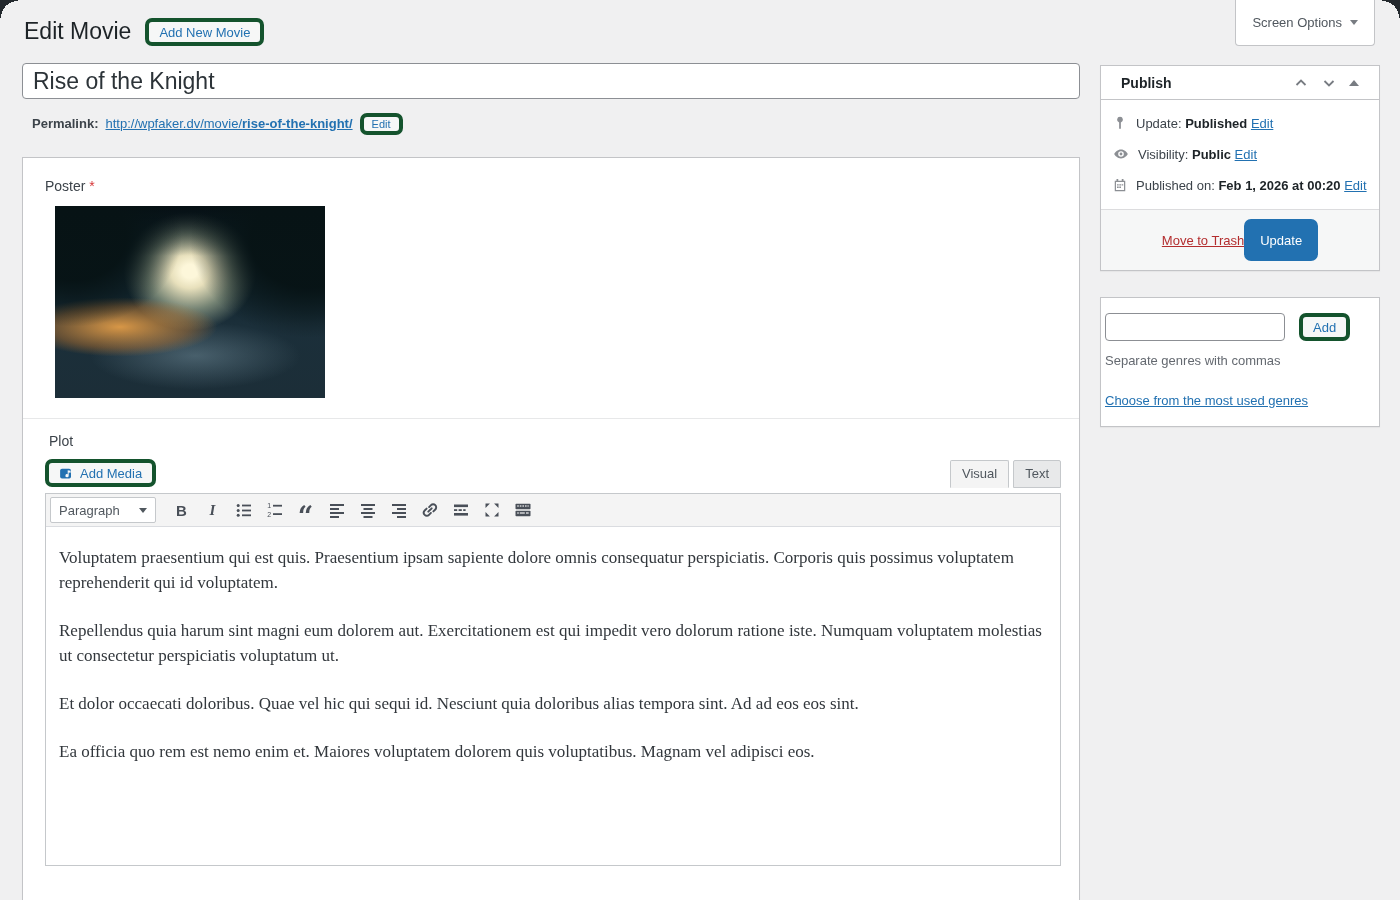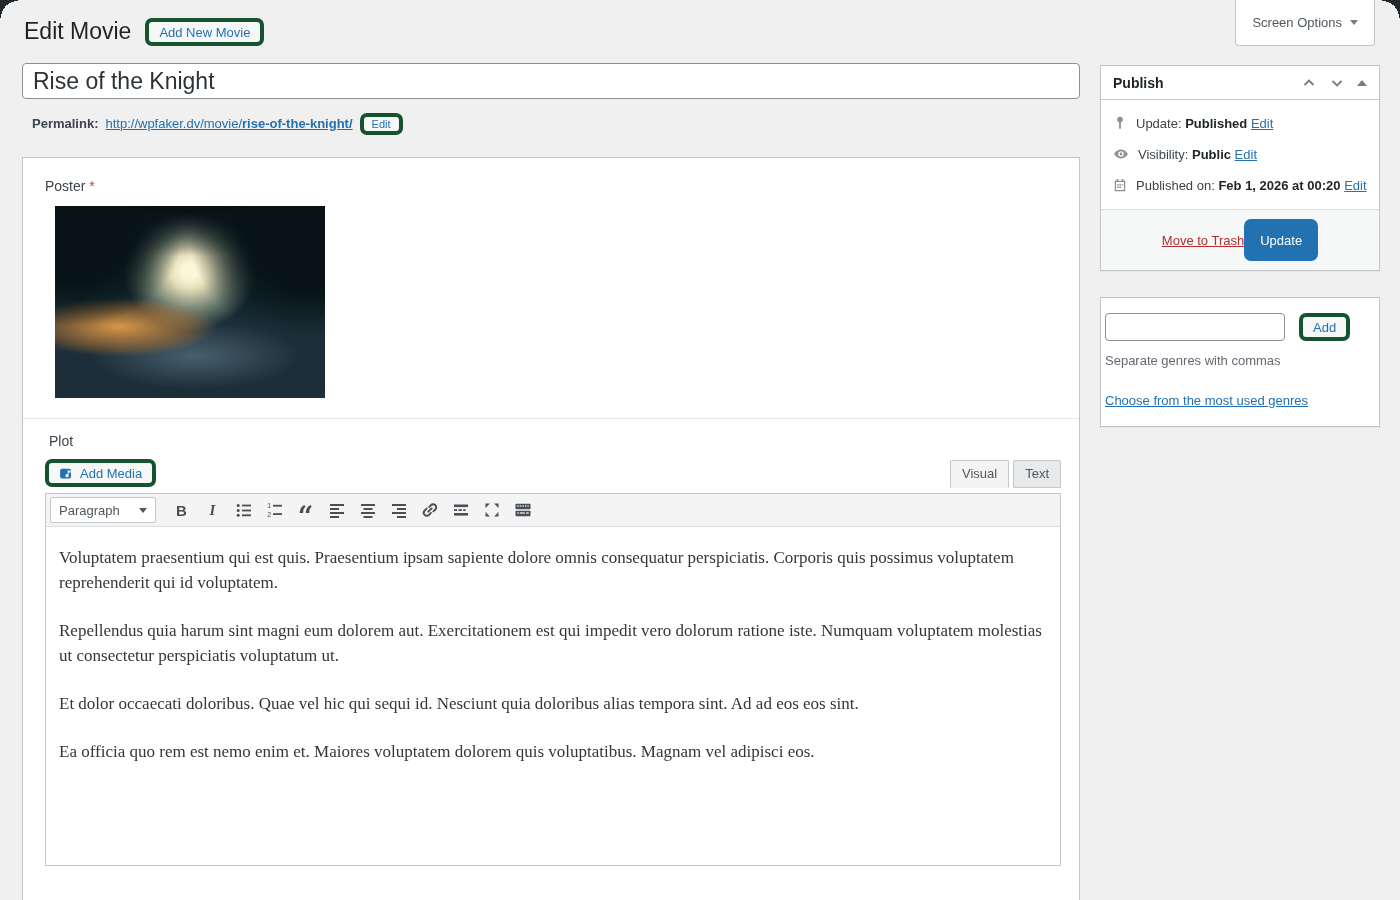--- a/index.html
+++ b/index.html
@@ -21,21 +21,21 @@
     border-radius:7px; font-size:13px; height:28px; padding:0 10px;
     cursor:pointer; white-space:nowrap; font-family:Liberation Sans, sans-serif;
   }
   .btn-small { height:22px; font-size:11px; padding:0 8px; }
   .btn-primary { background:#2271b1; border-color:#2271b1; color:#fff; height:42px; padding:0 12px; }
   .link { color:#2271b1; text-decoration:underline; cursor:pointer; }
   .caret-down { width:0; height:0; border-left:4px solid transparent; border-right:4px solid transparent; border-top:5px solid #787c82; display:inline-block; }
   .tri-up { width:0; height:0; border-left:5px solid transparent; border-right:5px solid transparent; border-bottom:6px solid #787c82; display:inline-block; cursor:pointer; }
 
   .postbox { background:#fff; border:1px solid #c3c4c7; box-shadow:0 1px 1px rgba(0,0,0,0.04); }
-  .postbox-header { display:flex; align-items:center; justify-content:space-between; height:34px; padding:0 12px; border-bottom:1px solid #c3c4c7; }
+  .postbox-header { display:flex; align-items:center; justify-content:space-between; height:34px; padding:0 20px; border-bottom:1px solid #c3c4c7; }
   .postbox-title { font-size:14px; font-weight:700; color:#1d2327; margin:0; }
   .handle-actions { display:flex; align-items:center; gap:12px; }
   .handle-actions .hicon { display:inline-flex; cursor:pointer; }
 
   
   .screen-options {
     position:absolute; top:0; right:25px; height:46px; z-index:50;
     background:#fff; border:1px solid #c3c4c7; border-top:none;
     border-radius:0 0 4px 4px; padding:0 16px; color:#50575e;
     display:flex; align-items:center; gap:8px; cursor:pointer;

